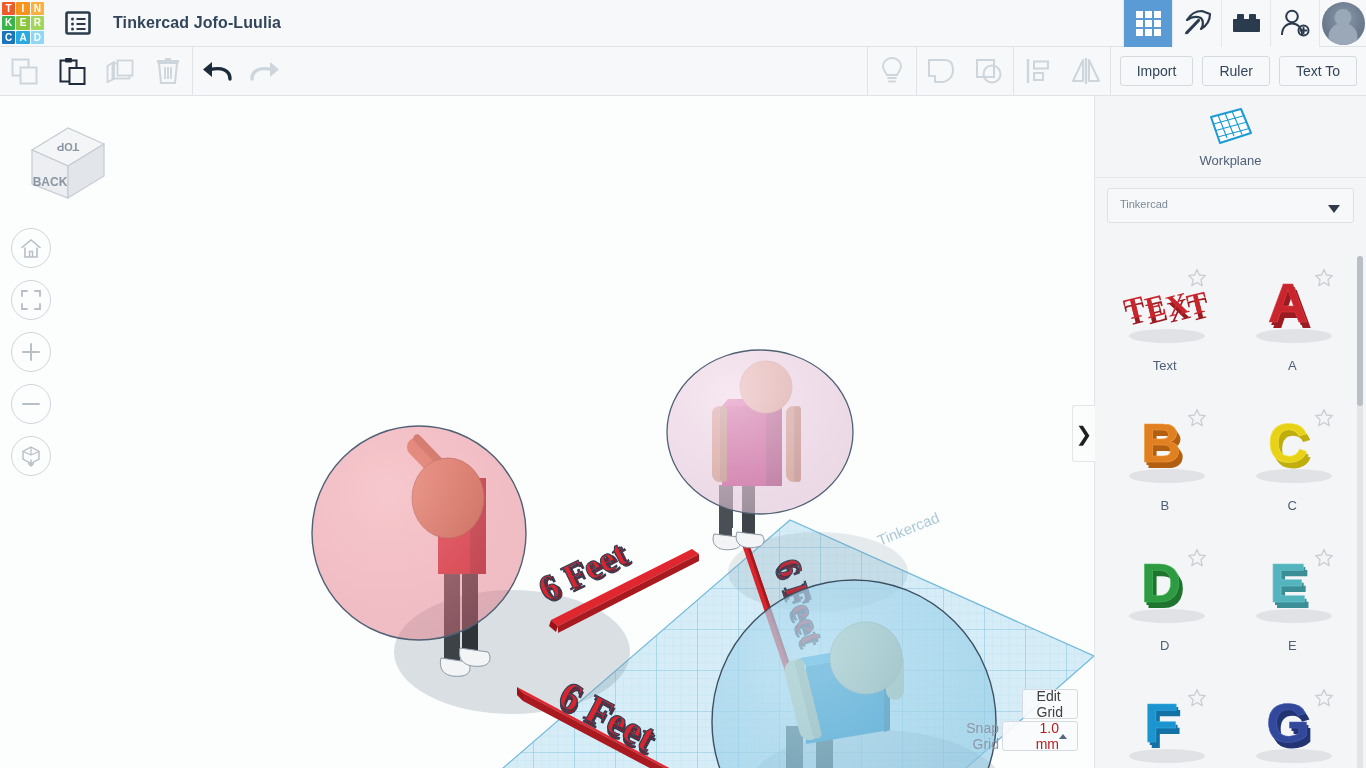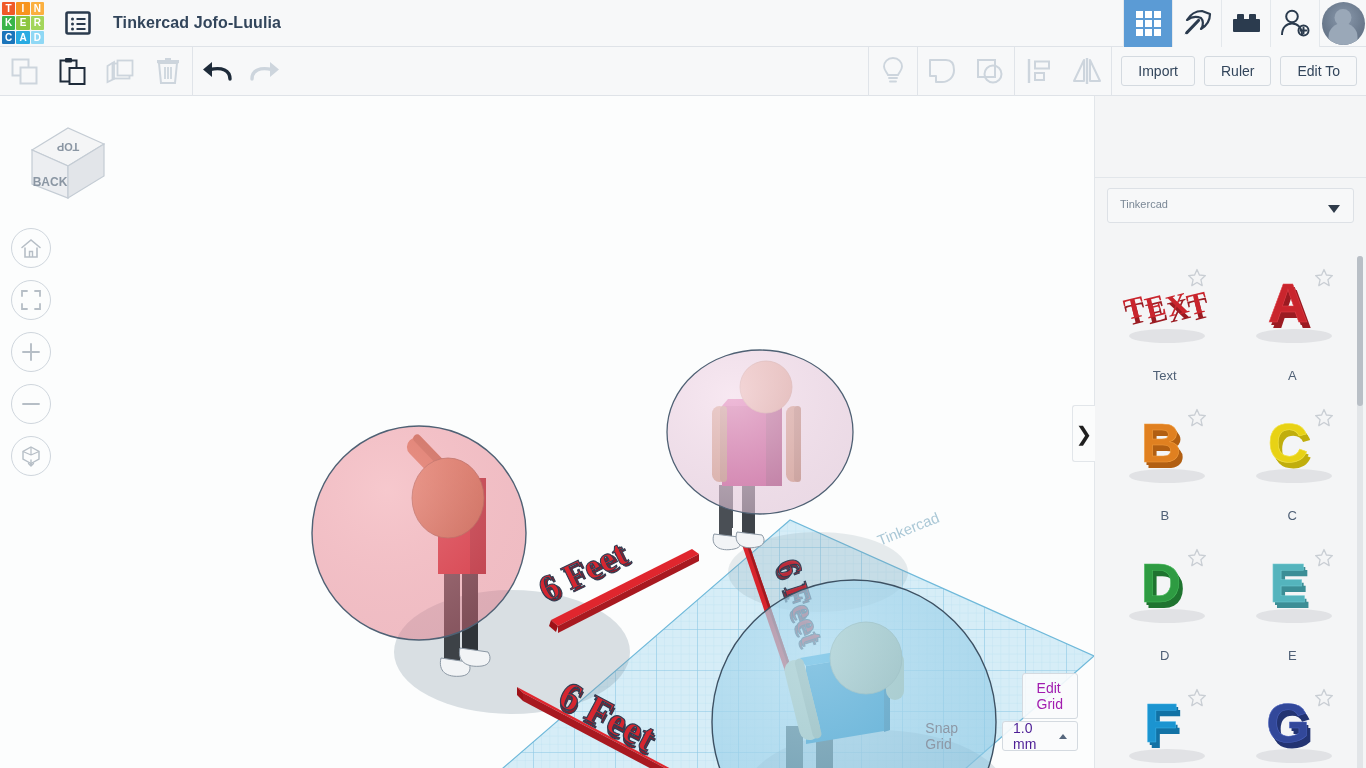--- a/index.html
+++ b/index.html
@@ -95,33 +95,33 @@
   .navbtn {
     position: absolute; left: 11px; width: 40px; height: 40px; border-radius: 50%;
     border: 1px solid #cfd6dd; background: rgba(255,255,255,0.0);
     display: flex; align-items: center; justify-content: center; cursor: pointer;
   }
 
   
   .grid-ctl { position: absolute; right: 16px; bottom: 8px; }
   .editgrid {
     position: absolute; right: 0; bottom: 41px;
-    height: 46px; padding: 0 14px;
+    height: 30px; padding: 0 14px;
     background: rgba(250,251,252,0.9); border: 1px solid #d4dae0; border-radius: 3px;
-    font-size: 14px; color: #a21caf; display: flex; align-items: center; cursor: pointer;
+    font-size: 14px; color: #404040; display: flex; align-items: center; cursor: pointer;
   }
   .snaprow {
     position: absolute; right: 0; bottom: 8px;
-    display: flex; align-items: center; gap: 28px;
+    display: flex; align-items: center; gap: 3px; text-align: right;
   }
   .snaplabel { font-size: 14px; color: #8d98a6; }
   .snapsel {
     height: 30px; width: 92px; padding: 0 10px;
     background: rgba(250,251,252,0.9); border: 1px solid #d4dae0; border-radius: 3px;
-    font-size: 14px; color: #4c1d95; display: flex; align-items: center;
+    font-size: 14px; color: #b91c1c; display: flex; align-items: center;
     justify-content: space-between; cursor: pointer;
   }
   .caret-up {
     width: 0; height: 0; border-left: 4px solid transparent; border-right: 4px solid transparent;
     border-bottom: 5px solid #56677d;
   }
 
   
   .collapse-tab {
     position: absolute; left: 1072px; top: 405px; width: 23px; height: 57px;
@@ -163,21 +163,21 @@
   }
   .shelf-inner {
     display: grid; grid-template-columns: 1fr 1fr; padding: 6px 10px 0 6px;
   }
   .shape-cell {
     position: relative; height: 140px;
     display: flex; flex-direction: column; align-items: center; justify-content: flex-start;
     cursor: pointer; padding-top: 12px;
   }
   .shape-art { height: 86px; display: flex; align-items: center; justify-content: center; }
-  .shape-label { font-size: 13px; color: #4f6076; margin-top: 16px; }
+  .shape-label { font-size: 13px; color: #4f6076; margin-top: 6px; }
   .star { position: absolute; right: 22px; top: 14px; cursor: pointer; }
   .scroll-track {
     position: absolute; right: 3px; top: 8px; width: 6px; height: 560px;
     background: #e2e5e8; border-radius: 3px;
   }
   .scroll-thumb {
     position: absolute; right: 3px; top: 8px; width: 6px; height: 150px;
     background: #b9bfc6; border-radius: 3px; cursor: pointer;
   }
 </style>
@@ -345,21 +345,21 @@
           <path d="M13 3 L13 24 L3 24 Z" fill="none" stroke="#cdd5dd" stroke-width="2" stroke-linejoin="round"></path>
           <path d="M16 1 V27" stroke="#cdd5dd" stroke-width="2.4"></path>
           <path d="M19 3 L19 24 L29 24 Z" fill="none" stroke="#cdd5dd" stroke-width="2" stroke-linejoin="round"></path>
         </svg>
       </div>
     </div>
     <div class="vsep"></div>
 
     <button class="txt-btn">Import</button>
     <button class="txt-btn">Ruler</button>
-    <button class="txt-btn">Edit To</button>
+    <button class="txt-btn">Text To</button>
   </div>
 
   <div class="viewport">
 
     <svg class="scene-svg" width="1094" height="672" viewBox="0 0 1094 672">
       <defs>
         <pattern id="gridFine" width="8.2" height="8.2" patternUnits="userSpaceOnUse">
           <path d="M8.2 0 H0 V8.2" fill="none" stroke="#8fcbe6" stroke-width="0.5"></path>
         </pattern>
         <pattern id="gridCoarse" width="41" height="41" patternUnits="userSpaceOnUse">
@@ -559,20 +559,27 @@
         </div>
       </div>
     </div>
   </div>
 
   <div class="collapse-tab">❯</div>
 
   <div class="rpanel">
 
     <div class="rtools">
+      <div class="rtool">
+        <svg width="48" height="42" viewBox="0 0 48 42">
+          <polygon points="4,12 34,4 44,28 13,38" fill="#ffffff" stroke="#1b9ad6" stroke-width="2" stroke-linejoin="round"></polygon>
+          <path d="M11,10 L20,33 M18,8 L27,31 M25,6.3 L35,29.6 M6.5,19 L37.5,10.5 M8.7,25.5 L40,17 M10.9,32 L42.2,23.5" stroke="#1b9ad6" stroke-width="1.15" fill="none"></path>
+        </svg>
+        <div class="rtool-label">Workplane</div>
+      </div>
     </div>
 
     <div class="dropdown-wrap">
       <div class="dropdown">
         <div class="dd-sup">Tinkercad</div>
         <div class="dd-caret"></div>
       </div>
     </div>
 
     <div class="shelf">

